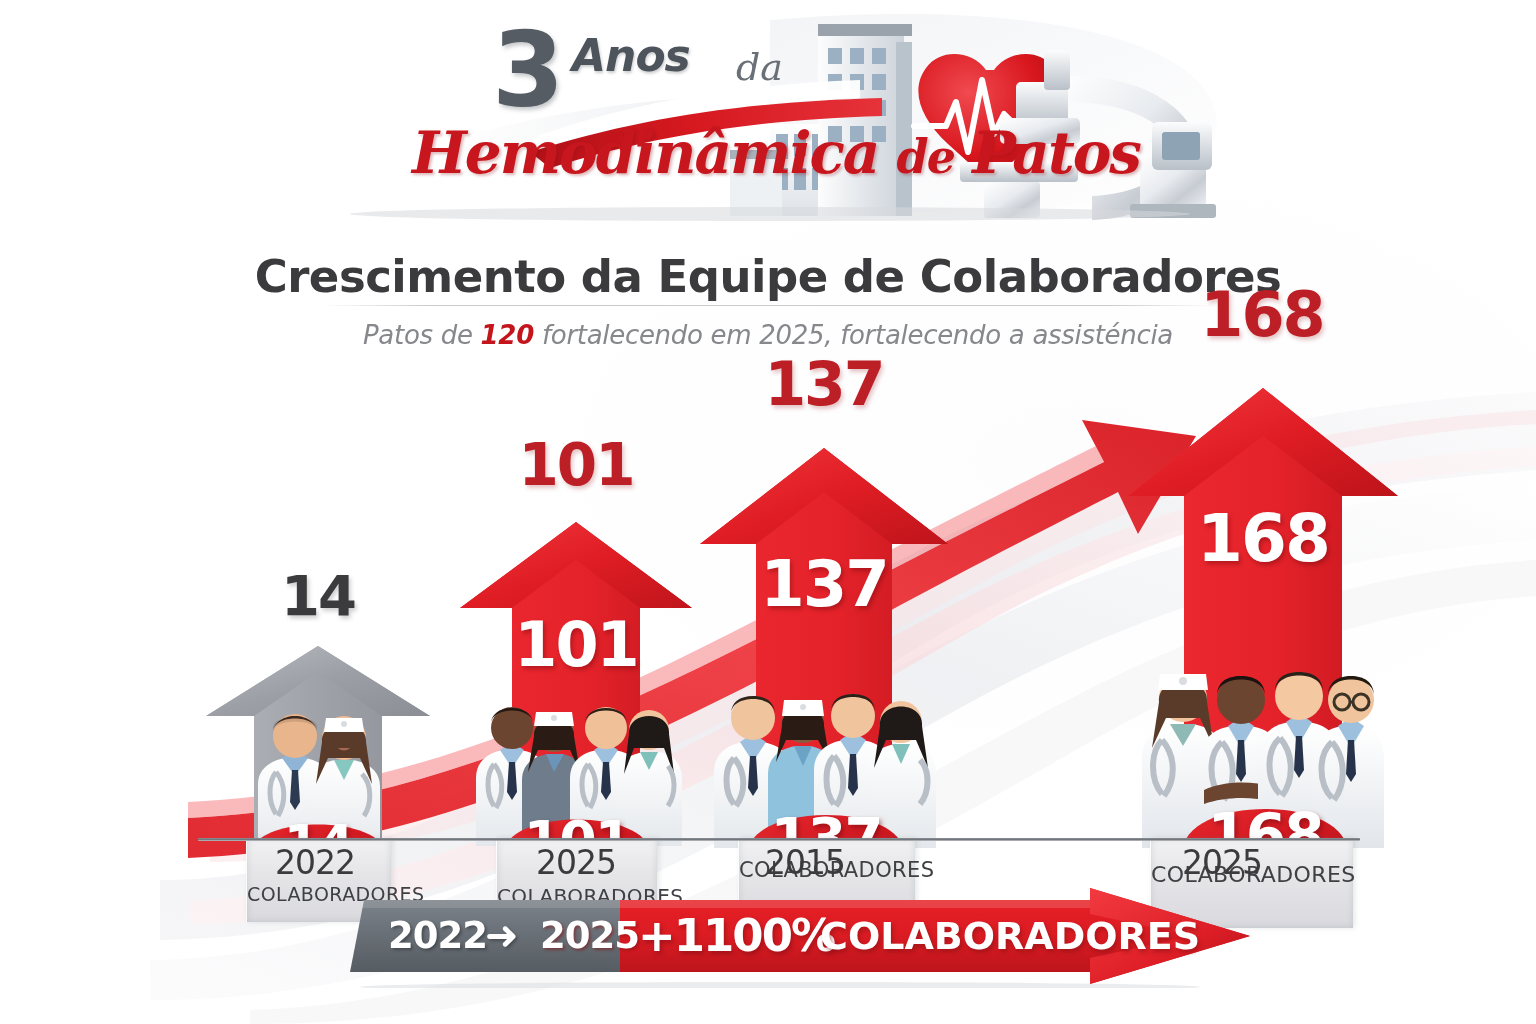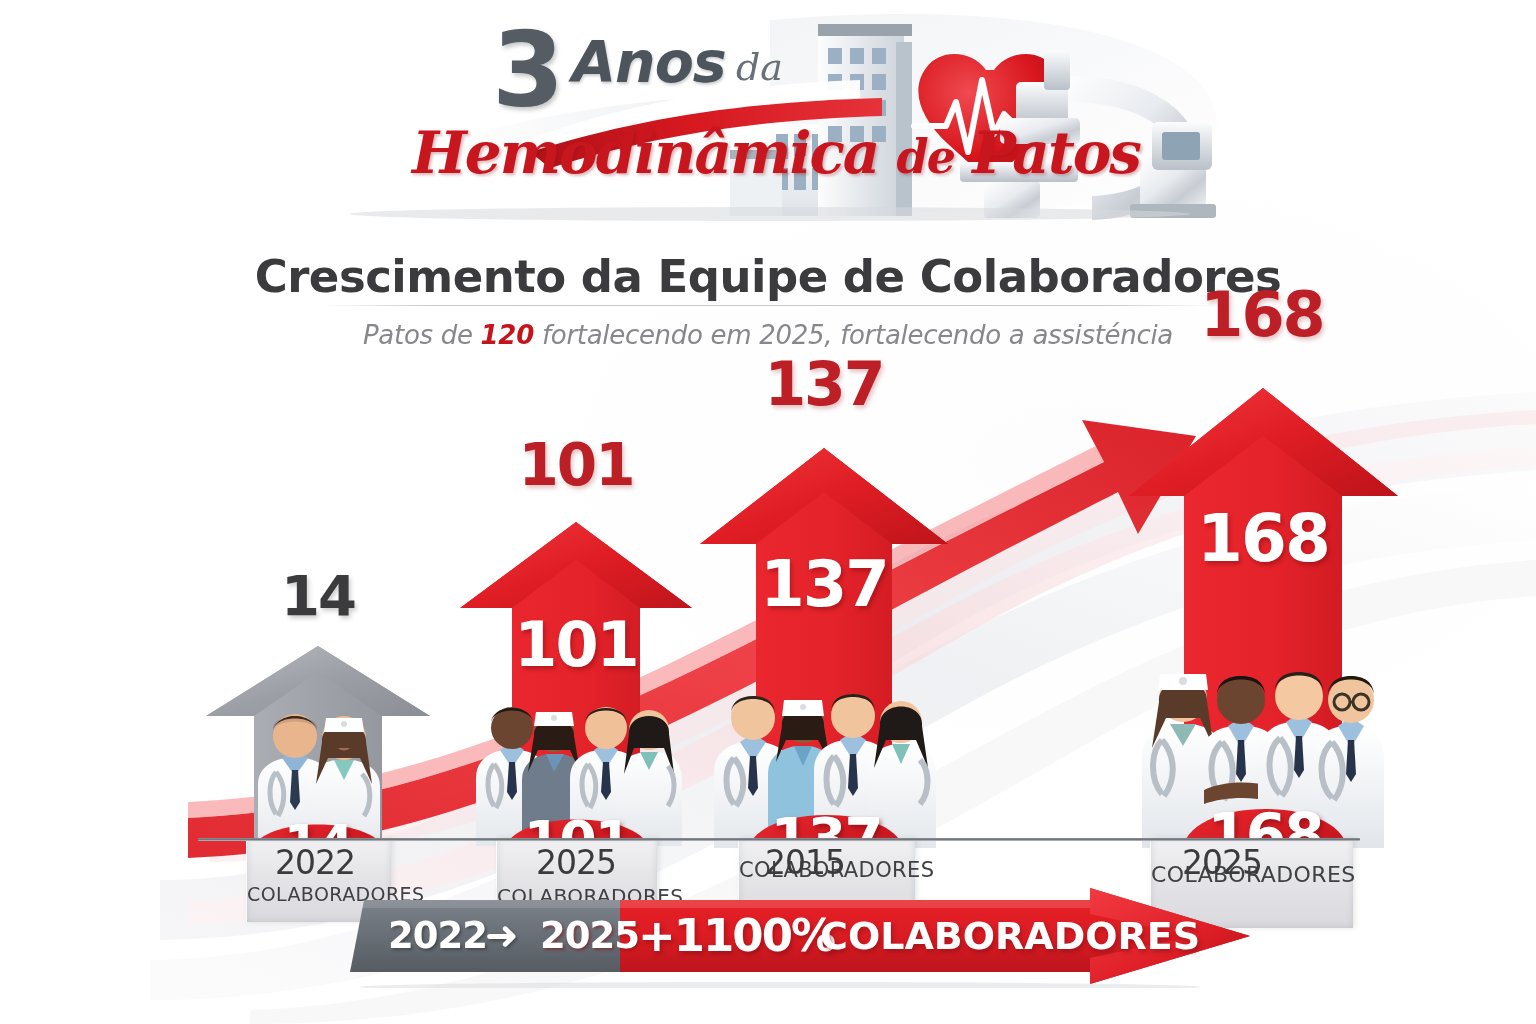--- a/index.html
+++ b/index.html
@@ -25,21 +25,21 @@
     position:absolute;left:192px;top:12px;
     font-family:"DejaVu Sans", sans-serif;
     font-weight:700;font-size:104px;line-height:1;
     color:#565c63;
     text-shadow:2px 3px 4px rgba(90,95,100,.35);
     letter-spacing:-4px;
   }
   .lg-anos{
     position:absolute;left:272px;top:28px;
     font-family:"DejaVu Sans", sans-serif;
-    font-weight:700;font-style:italic;font-size:57px;line-height:1;
+    font-weight:700;font-style:italic;font-size:44px;line-height:1;
     color:#4e545b;
     text-shadow:1px 2px 3px rgba(90,95,100,.32);
     letter-spacing:-1px;
   }
   .lg-da{
     position:absolute;left:436px;top:42px;
     font-family:"DejaVu Serif", serif;
     font-weight:400;font-style:italic;font-size:38px;line-height:1;
     color:#6a7077;
   }

